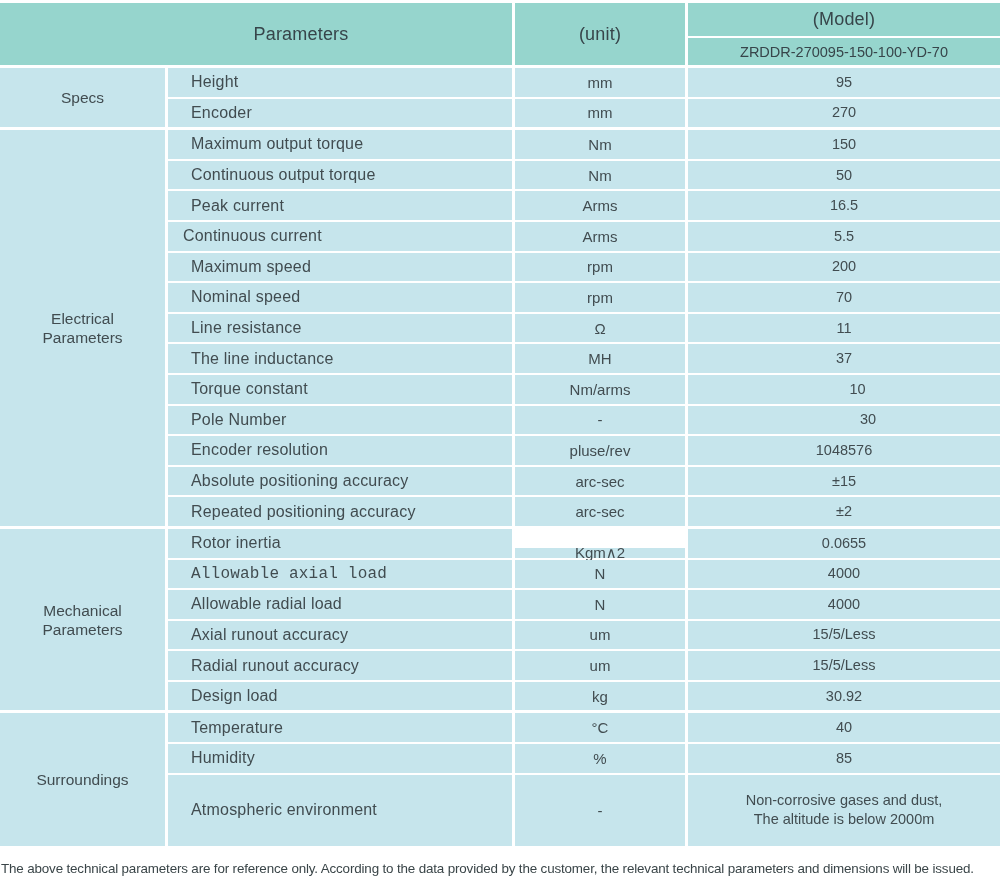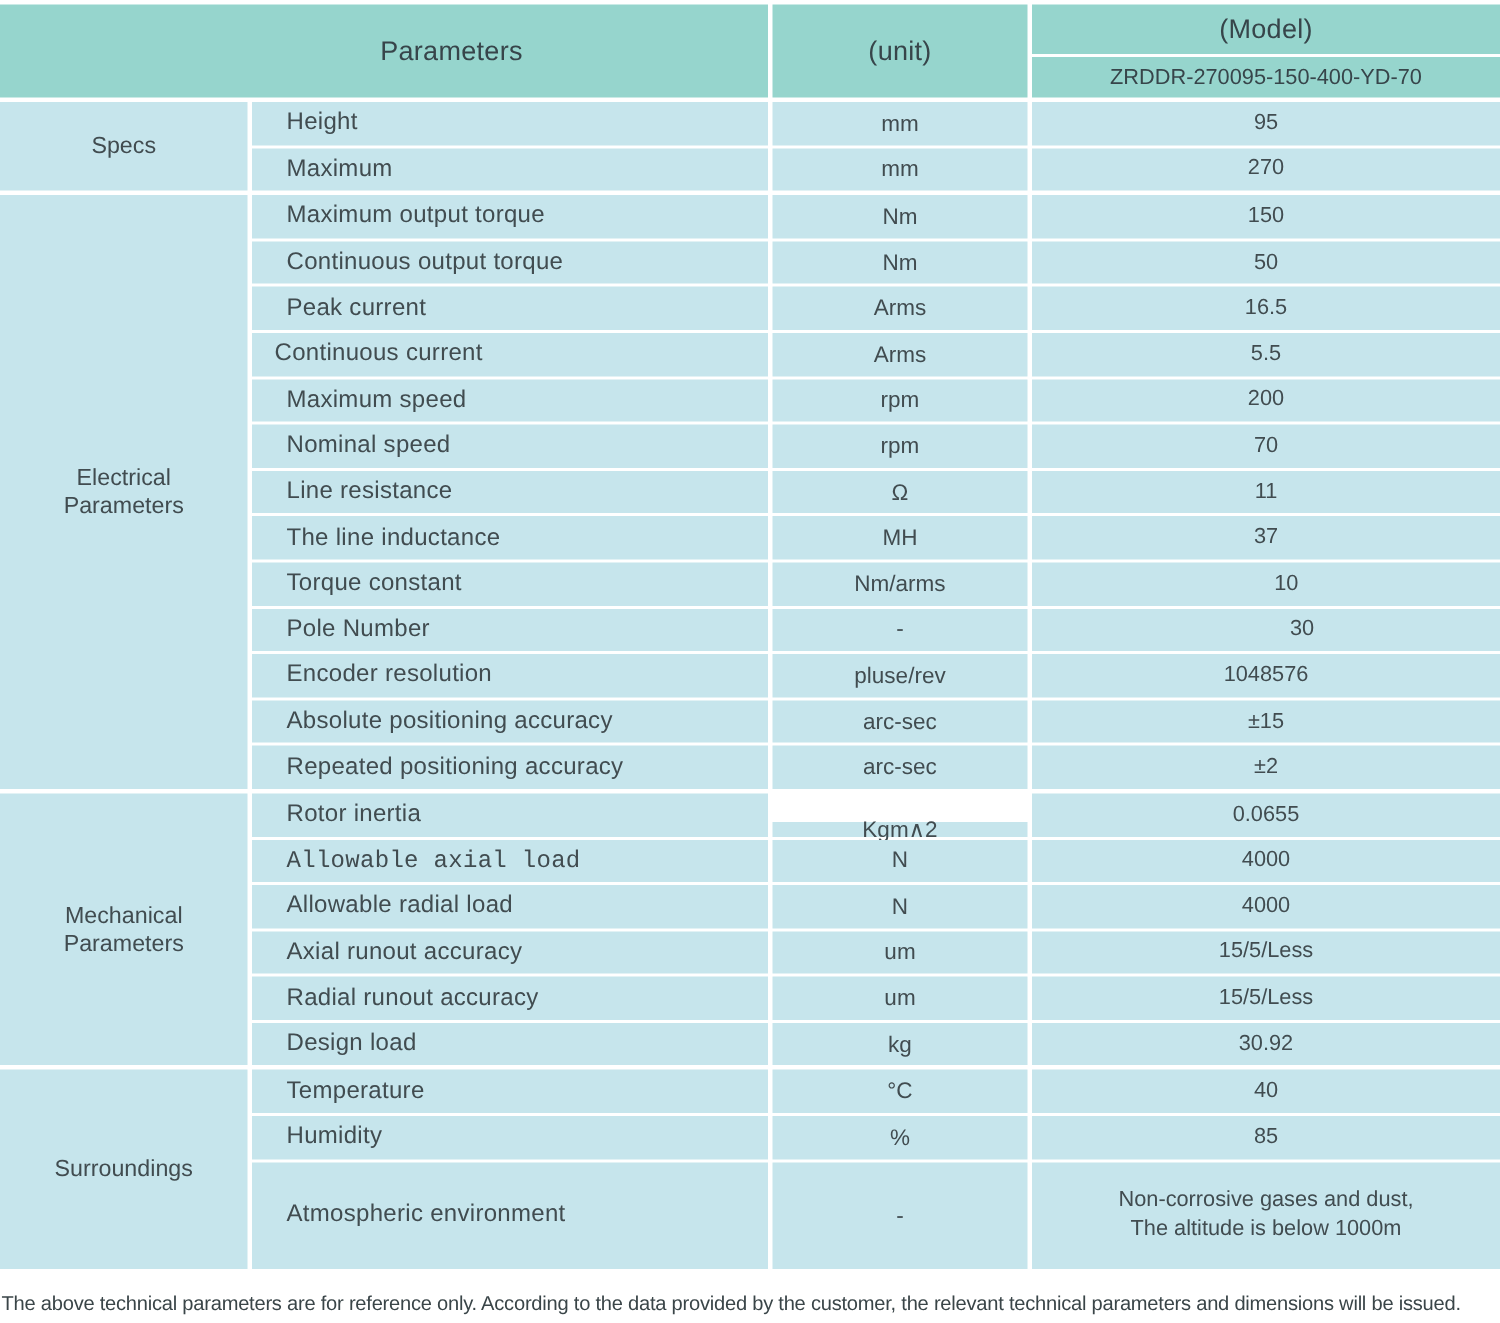--- a/index.html
+++ b/index.html
@@ -85,30 +85,30 @@
 </head>
 <body>
 
 <div class="page">
   <div class="tbl">
 
     <div class="hdr">
       <div class="hc params">Parameters</div>
       <div class="hc unit">(unit)</div>
       <div class="hc model-label">(Model)</div>
-      <div class="hc model-value">ZRDDR-270095-150-400-YD-70</div>
+      <div class="hc model-value">ZRDDR-270095-150-100-YD-70</div>
     </div>
 
     <div id="sections">
         <div class="sec" style="grid-template-rows: 28.6px 28.6px;">
           <div class="bc group" style="grid-row: 1 / span 2;">Specs</div>
           <div class="bc pname" style="grid-row: 1;">Height</div>
           <div class="bc punit" style="grid-row: 1;">mm</div>
           <div class="bc pval" style="grid-row: 1;">95</div>
-          <div class="bc pname" style="grid-row: 2;">Maximum</div>
+          <div class="bc pname" style="grid-row: 2;">Encoder</div>
           <div class="bc punit" style="grid-row: 2;">mm</div>
           <div class="bc pval" style="grid-row: 2;">270</div>
         </div>
         <div class="sec" style="grid-template-rows: 28.6px 28.6px 28.6px 28.6px 28.6px 28.6px 28.6px 28.6px 28.6px 28.6px 28.6px 28.6px 28.6px;">
           <div class="bc group" style="grid-row: 1 / span 13;">Electrical Parameters</div>
           <div class="bc pname" style="grid-row: 1;">Maximum output torque</div>
           <div class="bc punit" style="grid-row: 1;">Nm</div>
           <div class="bc pval" style="grid-row: 1;">150</div>
           <div class="bc pname" style="grid-row: 2;">Continuous output torque</div>
           <div class="bc punit" style="grid-row: 2;">Nm</div>
@@ -172,19 +172,19 @@
           <div class="bc group" style="grid-row: 1 / span 3;">Surroundings</div>
           <div class="bc pname" style="grid-row: 1;">Temperature</div>
           <div class="bc punit" style="grid-row: 1;">°C</div>
           <div class="bc pval" style="grid-row: 1;">40</div>
           <div class="bc pname" style="grid-row: 2;">Humidity</div>
           <div class="bc punit" style="grid-row: 2;">%</div>
           <div class="bc pval" style="grid-row: 2;">85</div>
           <div class="bc pname" style="grid-row: 3;">Atmospheric environment</div>
           <div class="bc punit" style="grid-row: 3;">-</div>
           <div class="bc pval" style="grid-row: 3;">Non-corrosive gases and dust,
-The altitude is below 1000m</div>
+The altitude is below 2000m</div>
         </div>
       </div>
   </div>
 
   <div class="footer">The above technical parameters are for reference only. According to the data provided by the customer, the relevant technical parameters and dimensions will be issued.</div>
 </div>
 
 </body></html>

